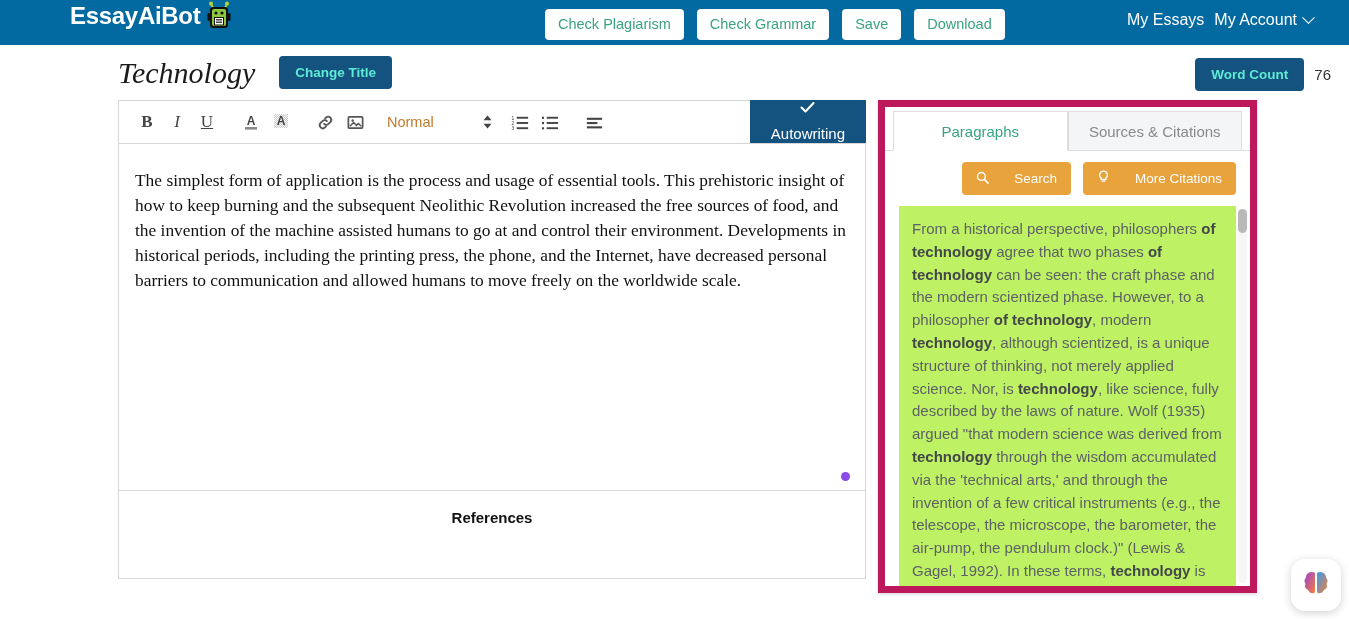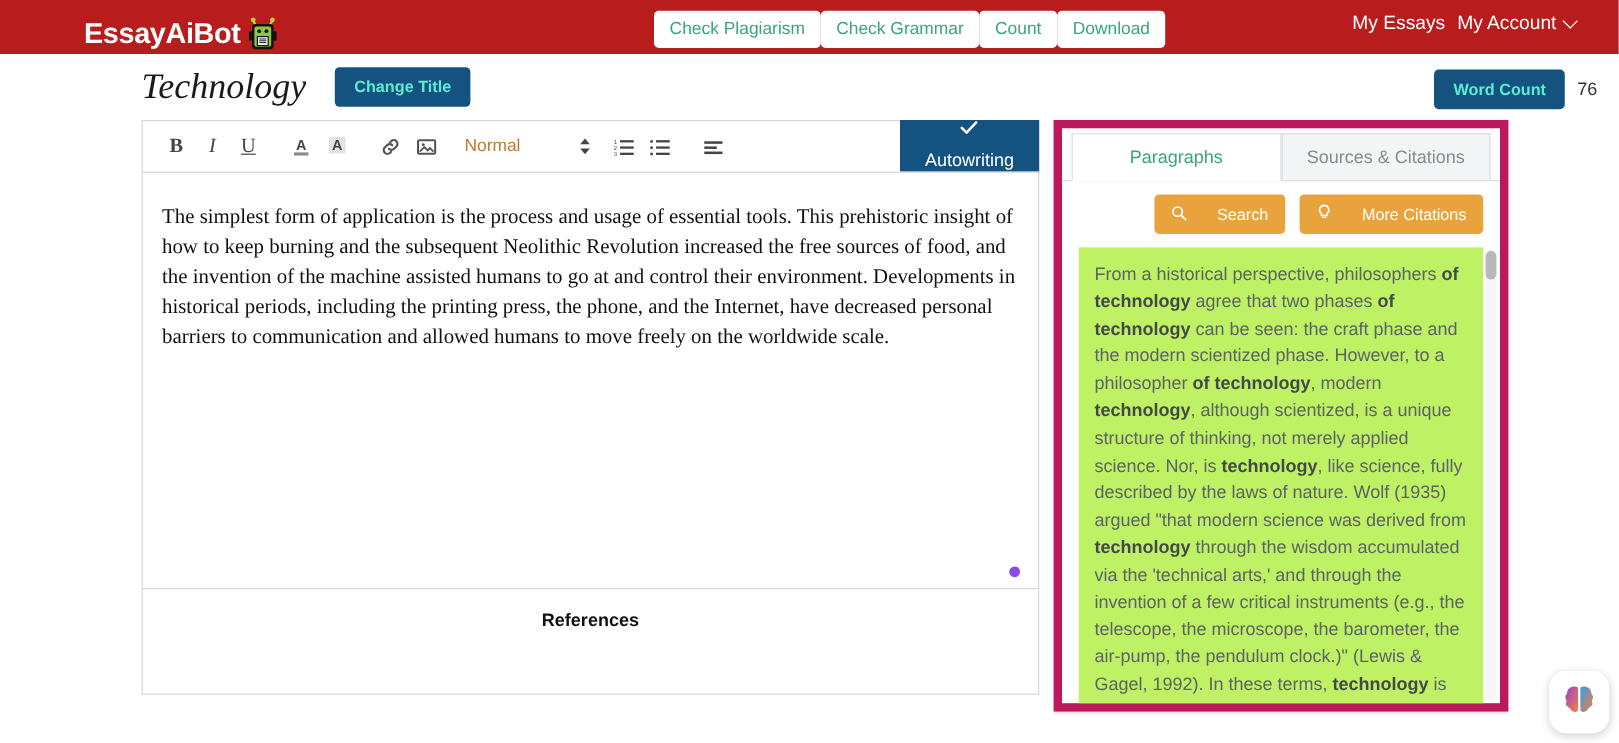--- a/index.html
+++ b/index.html
@@ -7,23 +7,23 @@
     margin: 0; padding: 0;
     width: 1349px; height: 619px;
     background: #ffffff;
     font-family: "Liberation Sans", sans-serif;
     overflow: hidden;
   }
 
   
   .navbar {
     height: 45px;
-    background: #b91c1c;
-    display: flex;
-    align-items: flex-end;
+    background: #0369a1;
+    display: flex;
+    align-items: flex-start;
     padding: 0 16px 0 70px;
     position: relative;
   }
   .brand {
     display: flex;
     align-items: center;
     gap: 6px;
   }
   .brand-text {
     color: #ffffff;
@@ -34,20 +34,21 @@
   .robot {
     width: 26px; height: 30px;
     position: relative;
     margin-bottom: 2px;
   }
   .nav-center {
     position: absolute;
     left: 545px;
     top: 9px;
     display: flex;
+    gap: 13px;
     align-items: center;
   }
   .pill-btn {
     background: #ffffff;
     color: #3aa381;
     border: none;
     border-radius: 4px;
     font-size: 14.5px;
     padding: 6px 13px;
     cursor: pointer;
@@ -336,21 +337,21 @@
         <path d="M10 19.5h6 M10 21h6 M10 22.5h6" stroke="#111" stroke-width="0.8"></path>
         <rect x="1.5" y="13" width="3" height="8" rx="1.3" fill="#111"></rect>
         <rect x="21.5" y="13" width="3" height="8" rx="1.3" fill="#111"></rect>
       </svg>
     </span>
   </div>
 
   <div class="nav-center">
     <button class="pill-btn">Check Plagiarism</button>
     <button class="pill-btn">Check Grammar</button>
-    <button class="pill-btn">Count</button>
+    <button class="pill-btn">Save</button>
     <button class="pill-btn">Download</button>
   </div>
 
   <div class="nav-right">
     <span class="nav-link">
       <span>My Essays</span>
     </span>
     <span class="nav-link">
       <span>My Account</span>
       <span class="caret"></span>

